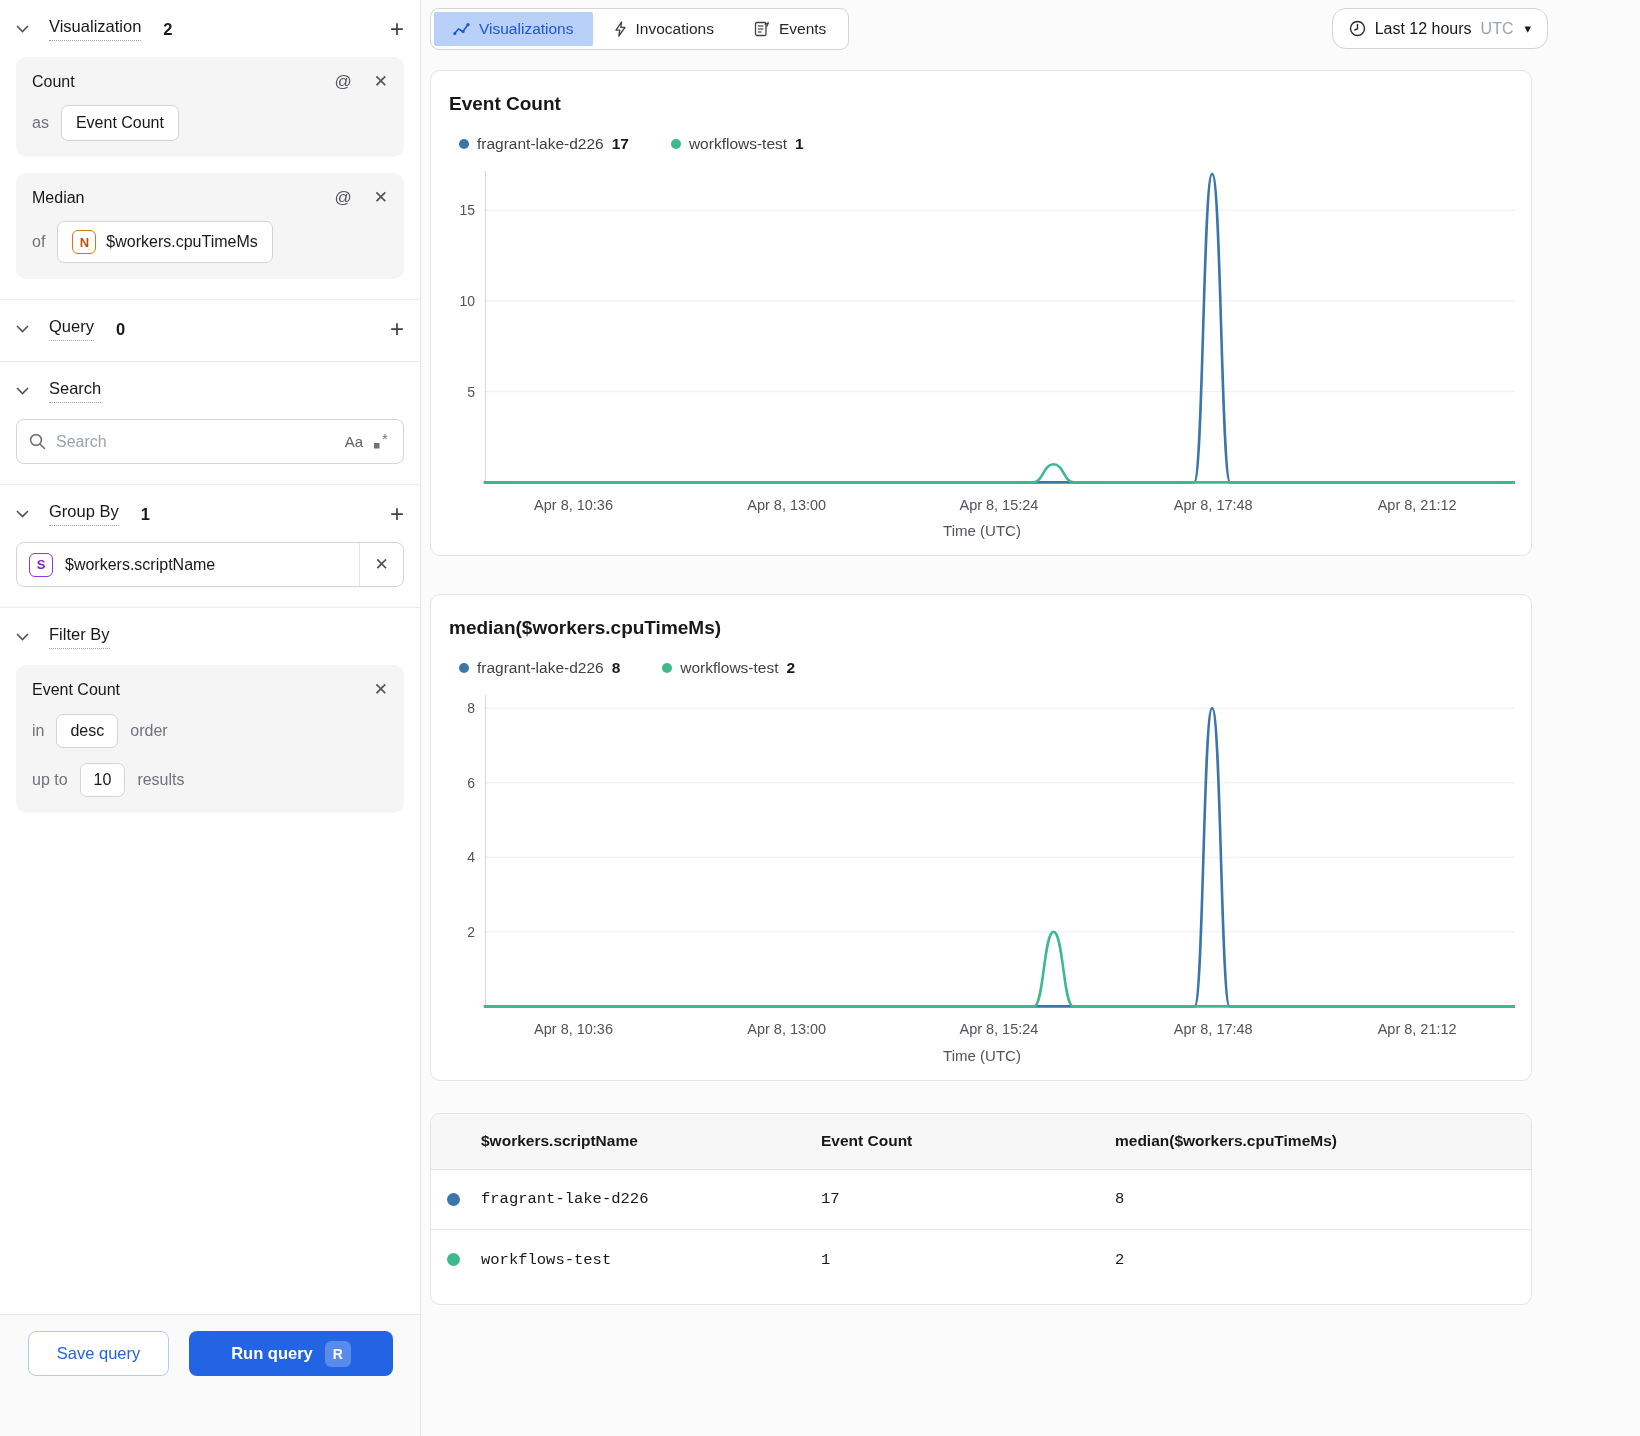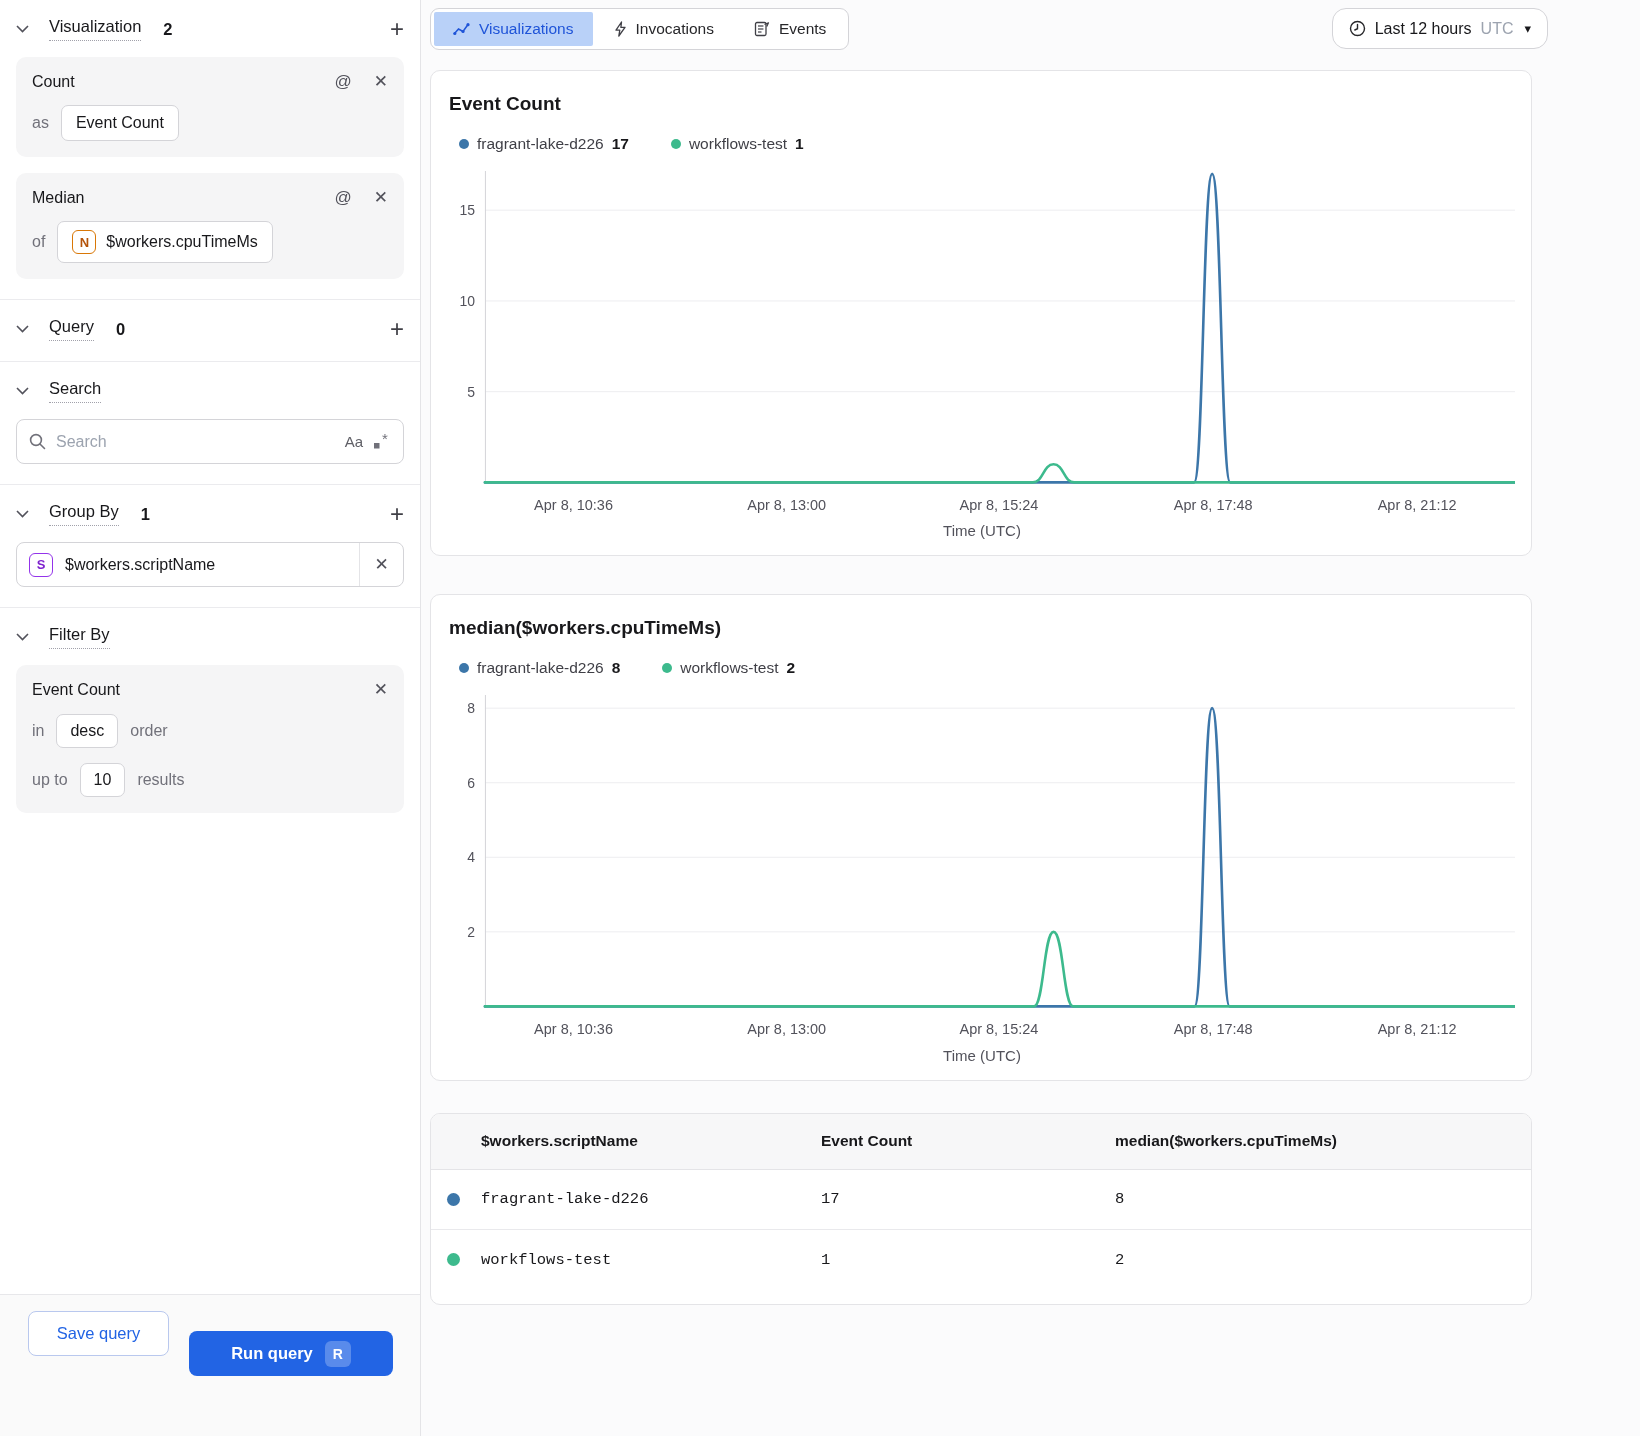--- a/index.html
+++ b/index.html
@@ -73,21 +73,21 @@
     cursor: pointer; font-family: inherit; }
 
   .sb-spacer { flex: 1; }
   .sb-footer { background: #fafafa; border-top: 1px solid #e7e7ea;
     padding: 16px 16px 60px 28px; display: flex; gap: 20px; }
   .btn-outline { flex: 0 0 141px; height: 45px; background: #fff; border: 1px solid #b9c8ee;
     border-radius: 8px; color: #2264e4; font-size: 16.5px; font-weight: 500;
     cursor: pointer; font-family: inherit; }
   .btn-primary { flex: 0 0 204px; height: 45px; background: #2264e4; border: none;
     border-radius: 8px; color: #fff; font-size: 16.5px; font-weight: 600; cursor: pointer;
-    display: inline-flex; align-items: center; justify-content: center; gap: 12px; font-family: inherit; margin-top: 20px; }
+    display: inline-flex; align-items: center; justify-content: center; gap: 12px; font-family: inherit; }
   .kbd { background: rgba(255,255,255,0.25); border-radius: 6px; width: 26px; height: 26px;
     display: inline-flex; align-items: center; justify-content: center;
     font-size: 14px; font-weight: 600; }
 
   
   .main { position: absolute; left: 421px; right: 0; top: 0; bottom: 0;
     padding: 8px 92px 0 9px; overflow: hidden; }
   .topbar { display: flex; align-items: flex-start; justify-content: space-between; }
   .tab-group { display: inline-flex; background: #fff; border: 1px solid #d4d4d8;
     border-radius: 9px; padding: 3px; gap: 2px; }

